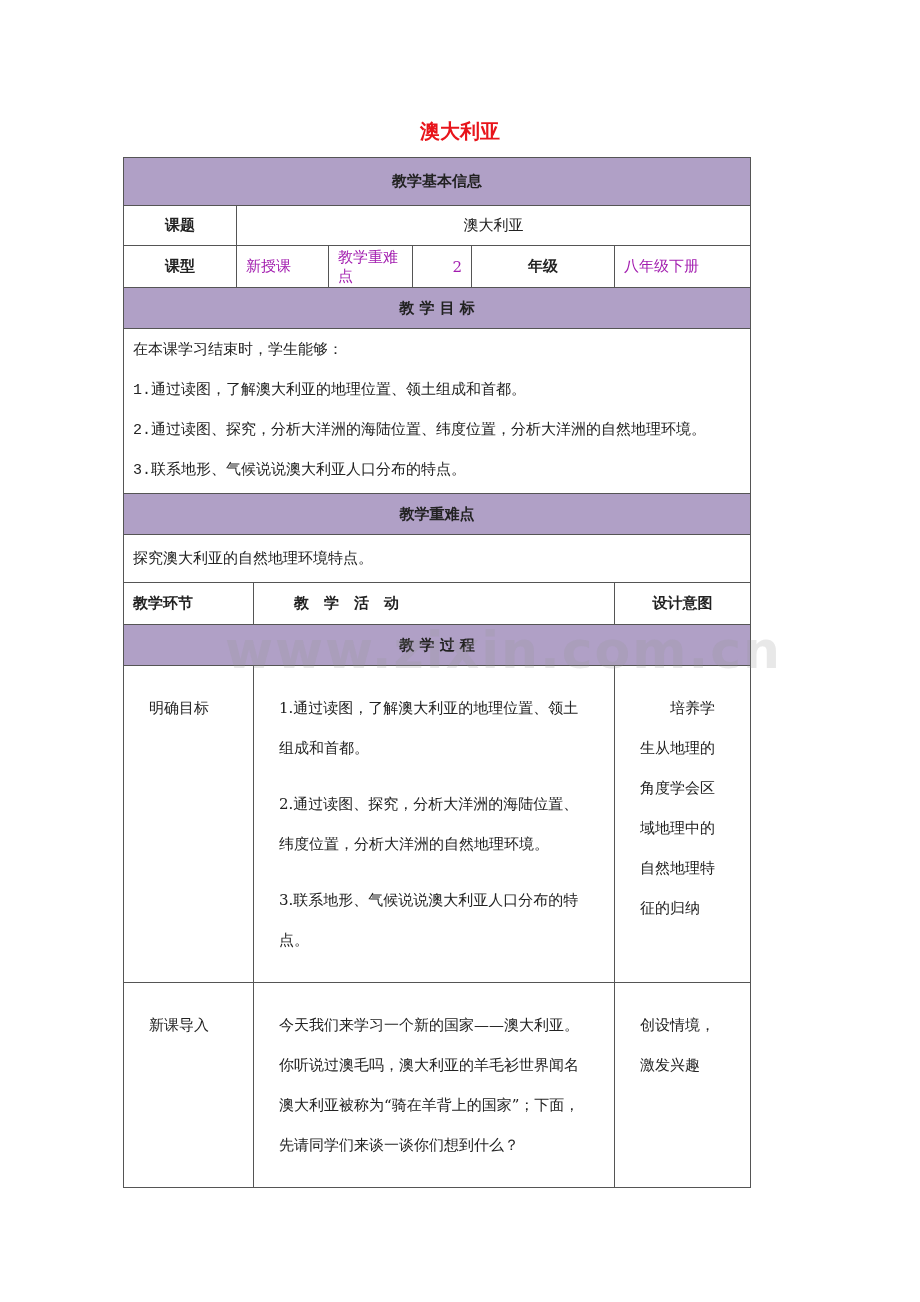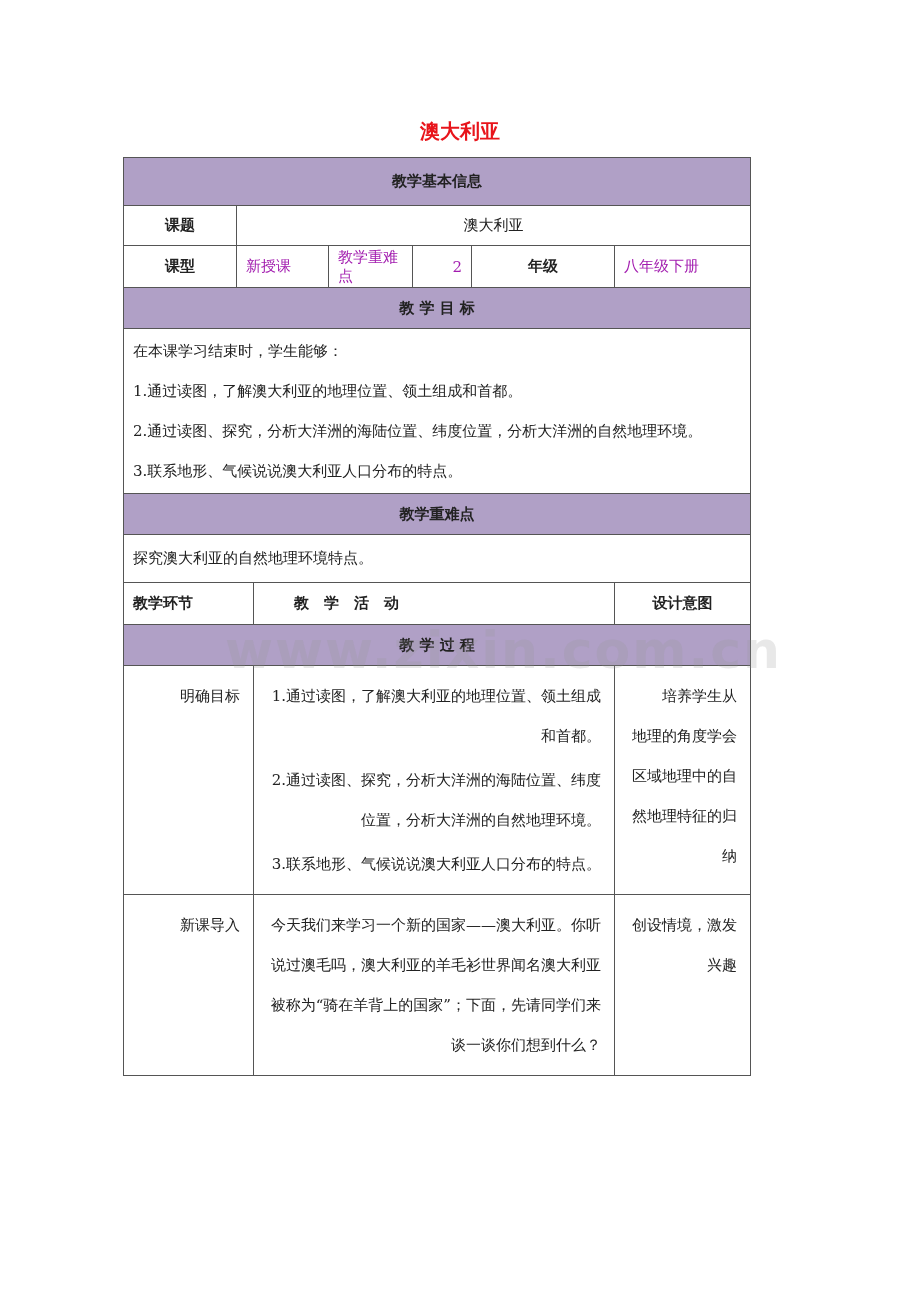--- a/index.html
+++ b/index.html
@@ -10,23 +10,23 @@
            font-size: 20px; color: #e8141b; }
   table { position: absolute; left: 123px; top: 157px; width: 627px;
           border-collapse: collapse; table-layout: fixed; border-radius: 9px; }
   td { border: 1.5px solid #555; padding: 0 9px; font-size: 15px; vertical-align: middle; }
   .hdr { background: #b0a0c6; text-align: center; font-weight: bold;
          font-family: "DejaVu Sans", "Liberation Sans", sans-serif; font-size: 15px; height: 40px; }
   .lbl { text-align: center; font-weight: bold; font-family: "DejaVu Sans", "Liberation Sans", sans-serif; margin-top: 13px; }
   .center { text-align: center; }
   .right { text-align: right; }
   .muted { color: #a21caf; }
-  .obj p { margin: 0; line-height: 40px; }
+  .obj p { margin: 0; line-height: 40px; font-family: Liberation Mono, monospace; }
   .cell-top { vertical-align: top; padding-top: 6px; padding-bottom: 6px; }
-  .cell-top p { margin: 4px; line-height: 40px; text-align: right; }
+  .cell-top p { margin: 16px; line-height: 40px; }
   .indent { text-indent: 2em; }
   .watermark { position: absolute; left: 225px; top: 620px; font-size: 52px;
                font-family: "DejaVu Sans", "Liberation Sans", sans-serif; color: rgba(150,150,150,0.22);
                letter-spacing: 2px; pointer-events: none; font-weight: bold; }
 </style>
 </head>
 <body>
 
 <div class="title">澳大利亚</div>
 

